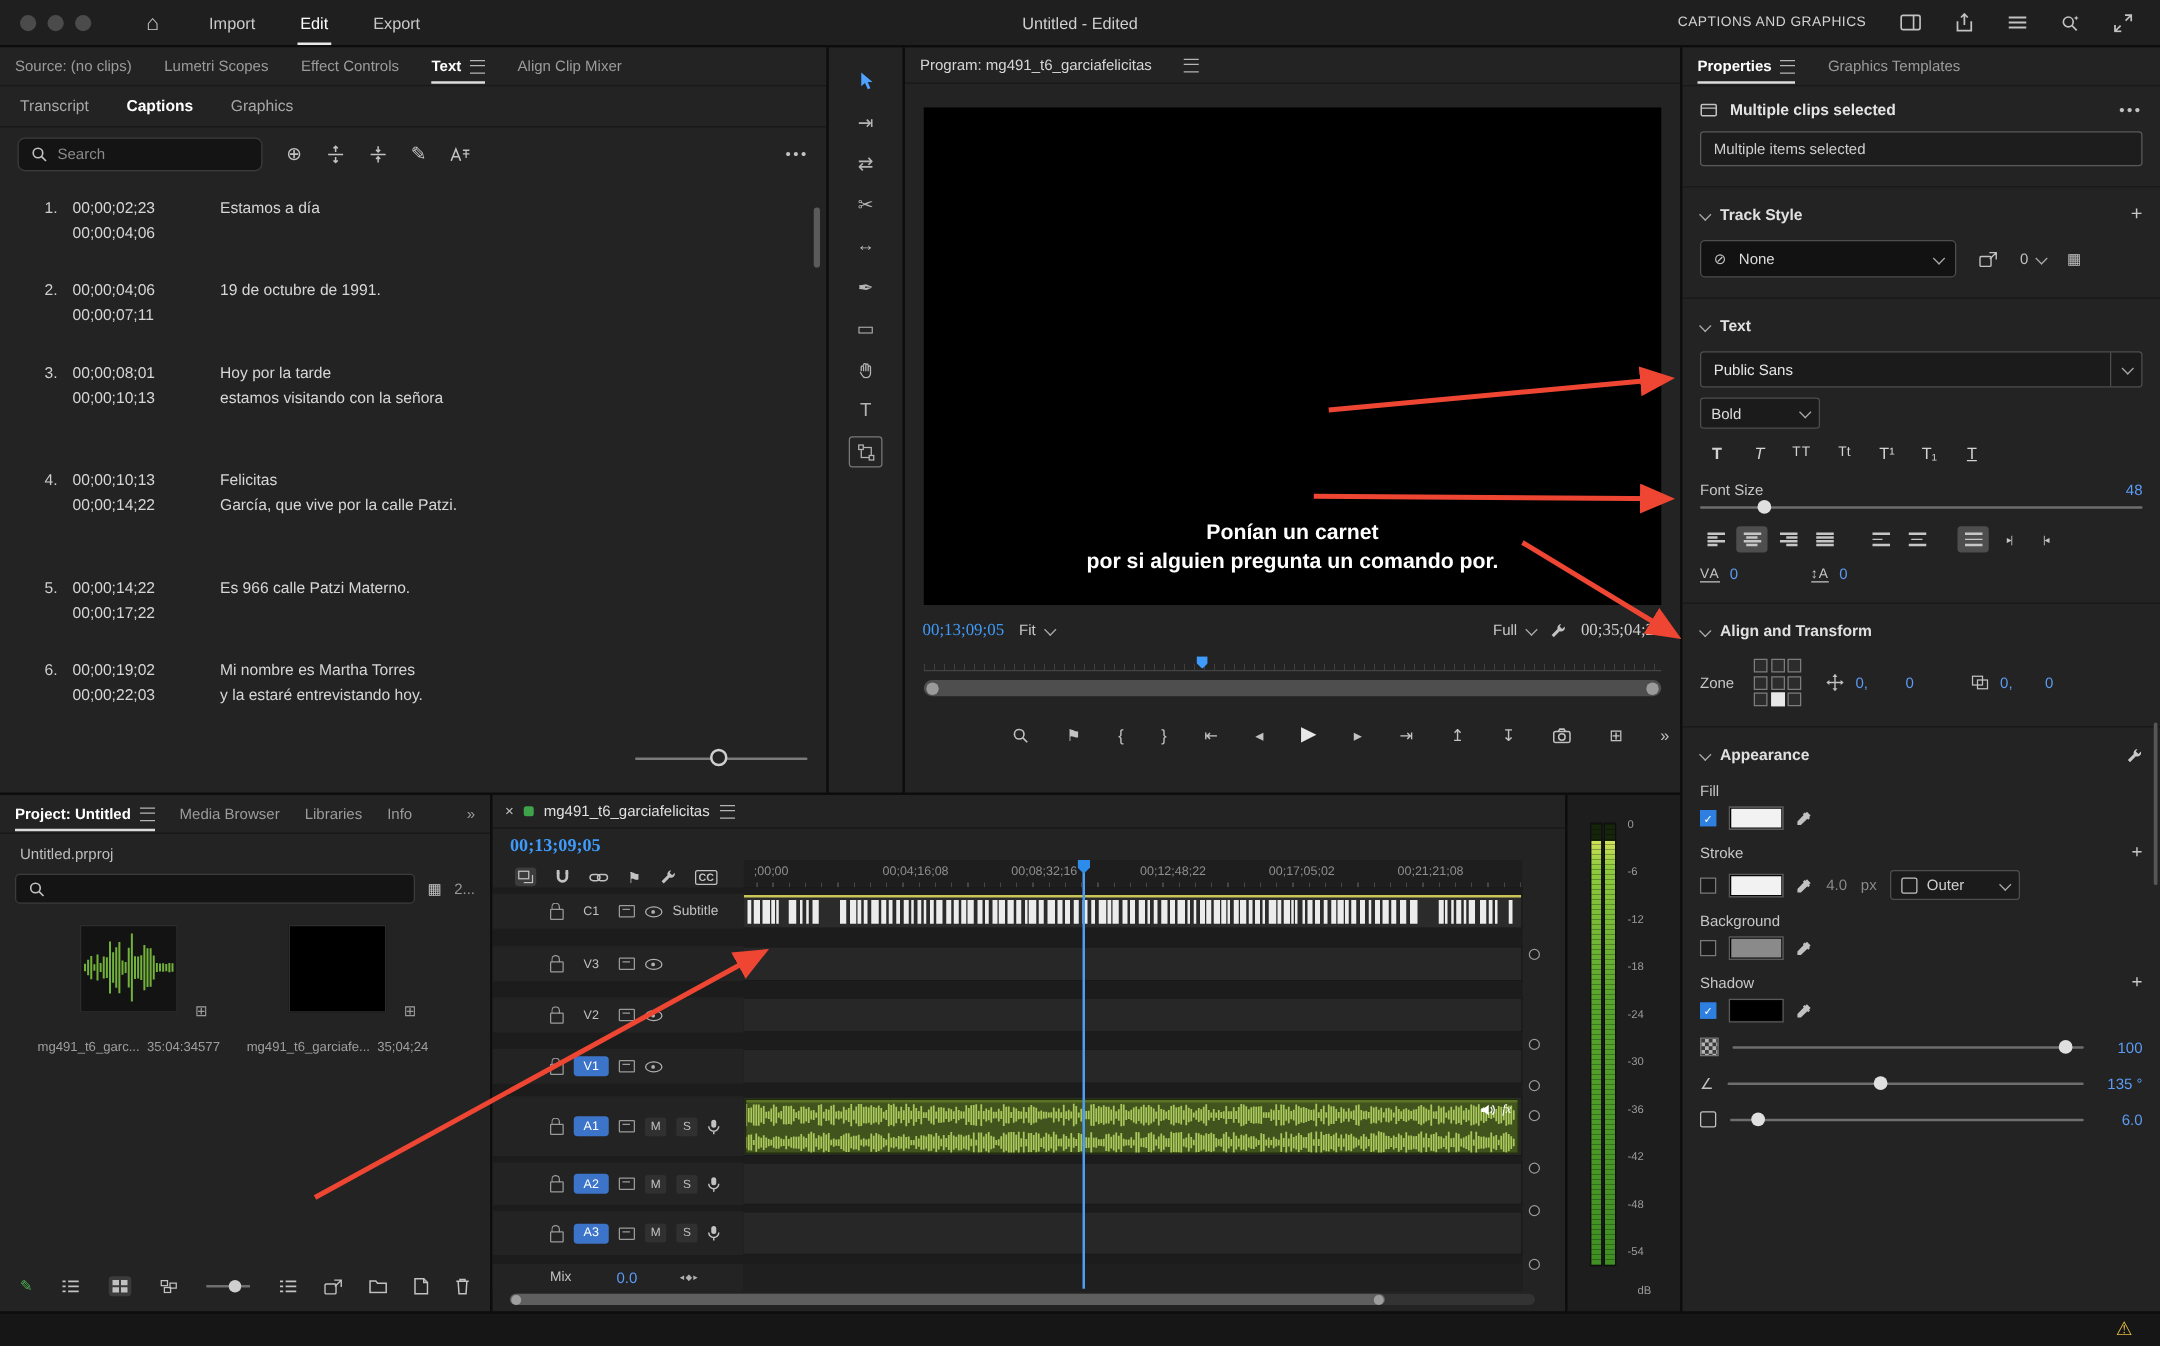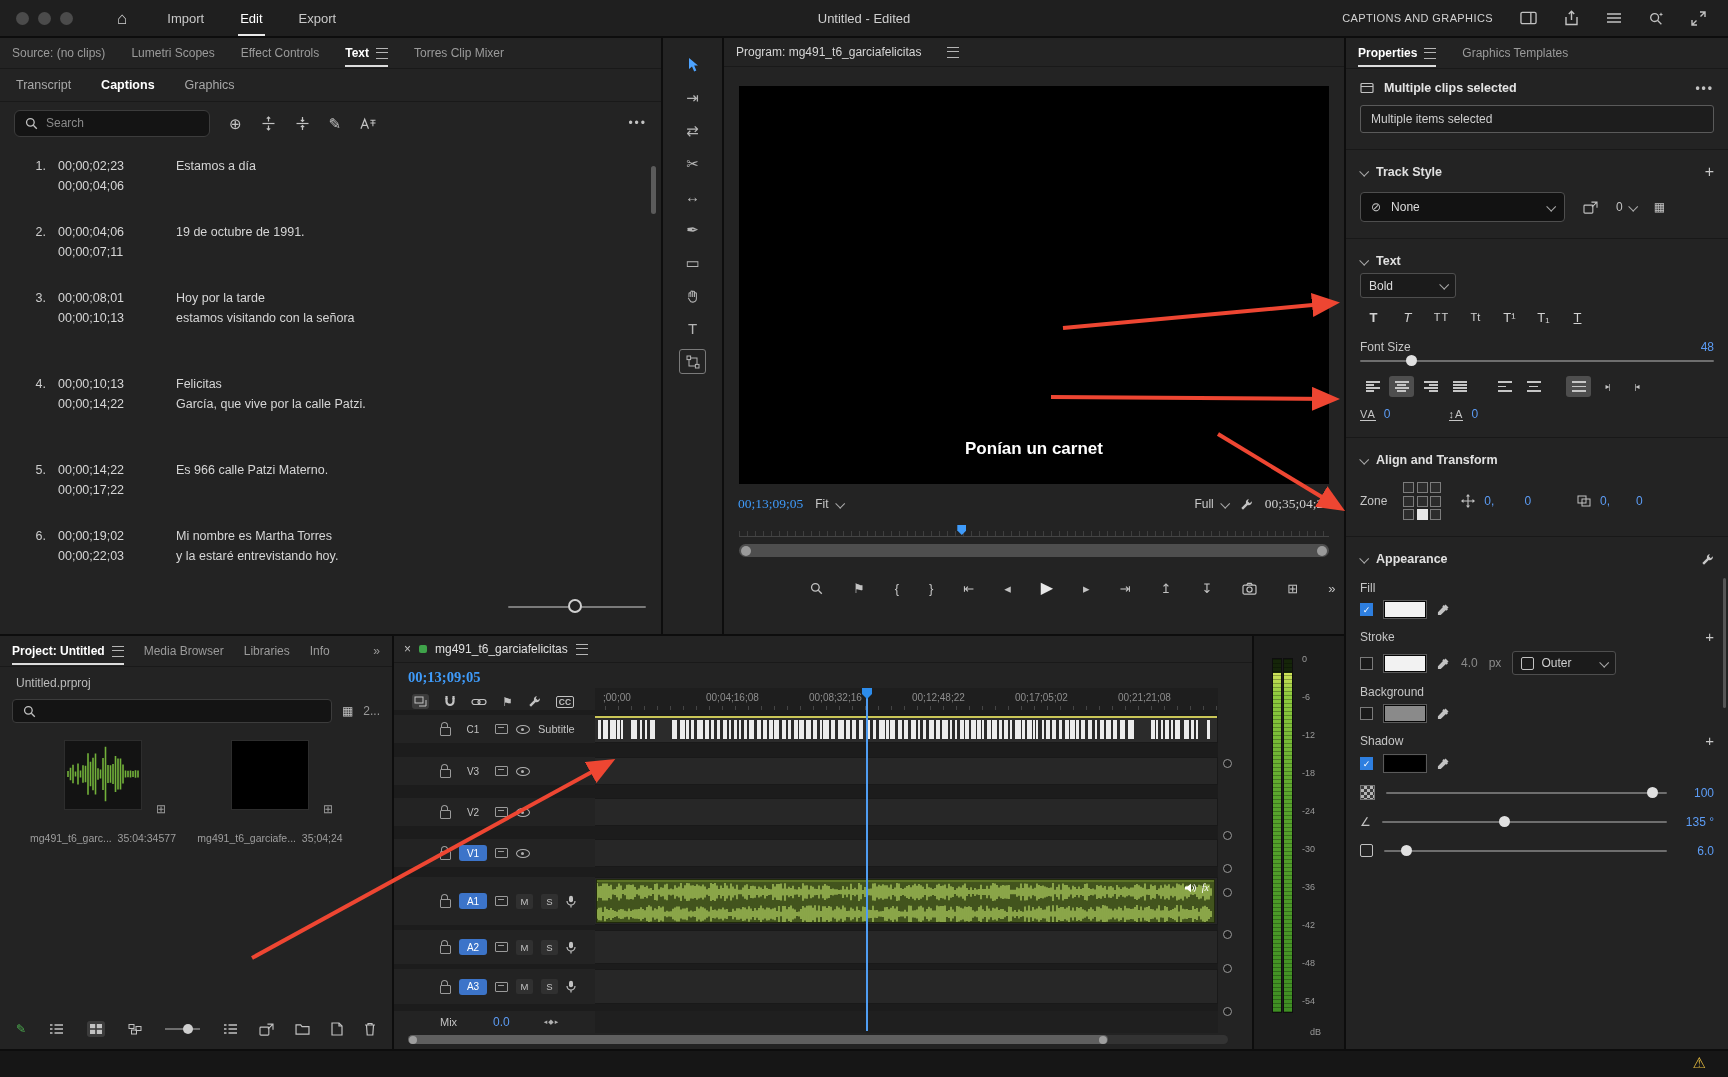--- a/index.html
+++ b/index.html
@@ -266,21 +266,21 @@
 
   <section id="text-panel" class="panel">
     <div class="ptabs">
       <span class="tab">Source: (no clips)</span>
       <span class="tab">Lumetri Scopes</span>
       <span class="tab">Effect Controls</span>
       <span class="tab on ul">
           <b>Text</b>
           <span class="hamb"></span>
         </span>
-      <span class="tab">Torres Clip Mixer</span>
+      <span class="tab">Align Clip Mixer</span>
     </div>
     <div class="subtabs">
       <span>Transcript</span>
       <span class="on">Captions</span>
       <span>Graphics</span>
     </div>
     <div class="cap-toolbar">
       <div class="searchbox">
         <span class="ic">
             <svg width="13" height="13" viewBox="0 0 15 15">
@@ -415,20 +415,21 @@
   </section>
 
   <section id="program-panel" class="panel">
     <div class="phead">
       <span>Program: mg491_t6_garciafelicitas</span>
       <span class="hamb"></span>
     </div>
     <div class="video">
       <div class="vcap">
         <div>Ponían un carnet</div>
+        <div>por si alguien pregunta un comando por.</div>
       </div>
     </div>
     <div class="pcontrols">
       <span class="tc-cur tcfont">00;13;09;05</span>
       <span class="dd">
           <span>Fit</span>
           <span class="cv"></span>
         </span>
       <span class="sp"></span>
       <span class="dd">
@@ -521,20 +522,26 @@
             <span class="cv"></span>
           </span>
         <span class="ic">▦</span>
       </div>
     </div>
 
     <div class="sec">
       <div class="sec-head">
         <span class="cv"></span>
         <span>Text</span>
+      </div>
+      <div class="font-dd">
+        <span>Public Sans</span>
+        <span class="cvbox">
+            <span class="cv"></span>
+          </span>
       </div>
       <div class="style-dd">
         <span>Bold</span>
         <span class="cv"></span>
       </div>
       <div class="trowT">
         <span class="tbtn" style="font-weight:bold">T</span>
         <span class="tbtn" style="font-style:italic">T</span>
         <span class="tbtn" style="font-size:11px;letter-spacing:1px">TT</span>
         <span class="tbtn" style="font-size:11px">Tt</span>

